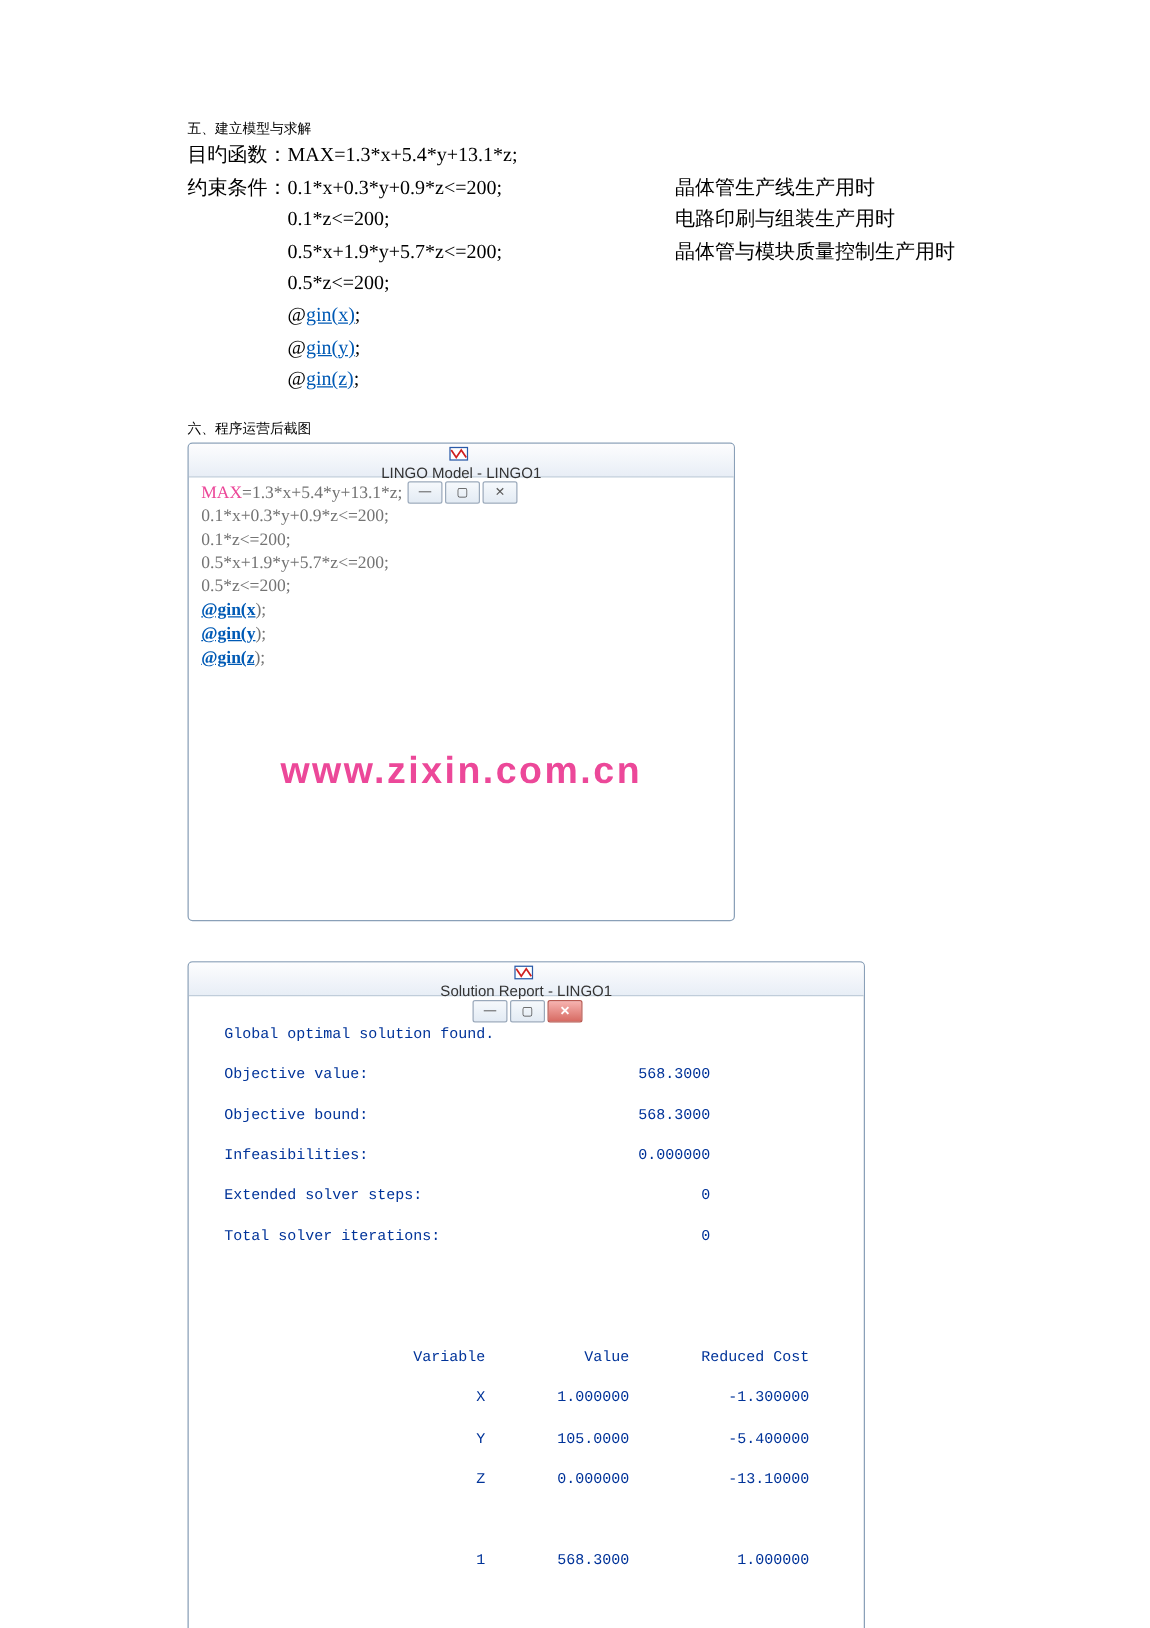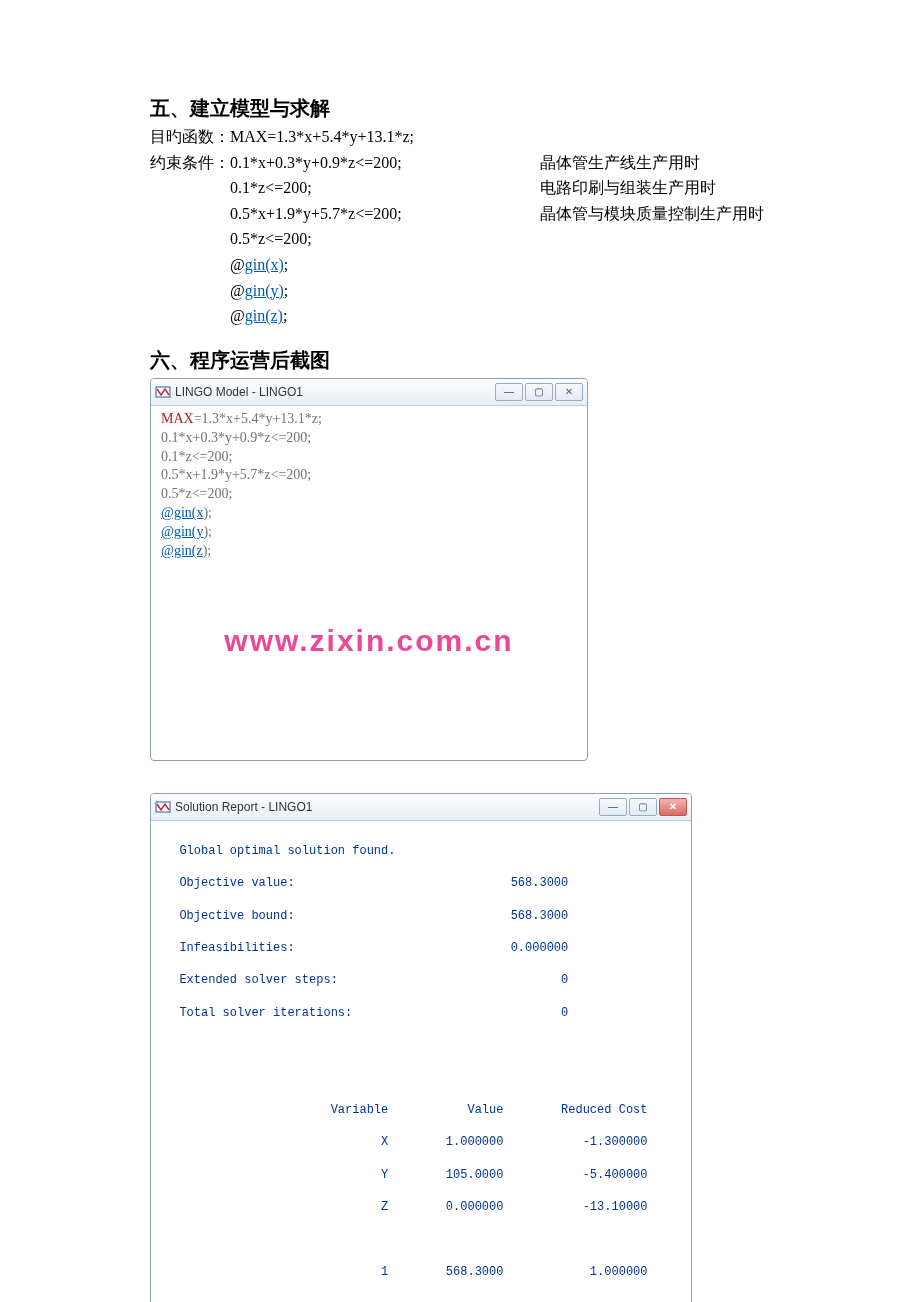--- a/index.html
+++ b/index.html
@@ -8,23 +8,22 @@
     background: #fff;
     font-family: "SimSun", "Times New Roman", serif;
     font-size: 16px;
     color: #000;
     width: 920px;
   }
   .page {
     padding: 95px 60px 40px 150px;
   }
   .section-title {
-    font-size: 20px;
+    font-size: 11px;
     margin-bottom: 2px;
-    font-weight: bold;
   }
   .line {
     display: flex;
     white-space: pre;
     line-height: 1.6;
     align-items: flex-end;
   }
   .label {
     display: inline-block;
   }
@@ -62,20 +61,21 @@
   .titlebar {
     display: flex;
     align-items: center;
     height: 26px;
     background: linear-gradient(#fdfdfe, #e8eef6);
     border-bottom: 1px solid #c0cdda;
     padding: 0 4px;
     font-family: "Segoe UI", Arial, sans-serif;
     font-size: 12px;
     color: #333;
+    flex-direction: column;
   }
   .titlebar .icon {
     width: 16px;
     height: 16px;
     margin-right: 4px;
     display: inline-flex;
     align-items: center;
     justify-content: center;
   }
   .titlebar .title-text {
@@ -109,22 +109,22 @@
     font-weight: bold;
   }
   .model-body {
     padding: 4px 10px 20px 10px;
     font-family: "Times New Roman", serif;
     font-size: 14px;
     line-height: 1.35;
     min-height: 330px;
   }
   .model-body .red { color: #737373; }
-  .model-body .blue { color: #b91c1c; }
-  .model-body .link { color: #005ab5; text-decoration: underline; }
+  .model-body .blue { color: #ec4899; }
+  .model-body .link { color: #005ab5; text-decoration: underline; font-weight: bold; }
   .watermark {
     position: relative;
     text-align: center;
     font-family: Arial, sans-serif;
     font-size: 30px;
     font-weight: bold;
     color: #ec4899;
     letter-spacing: 2px;
     margin-top: 60px;
     white-space: nowrap;

